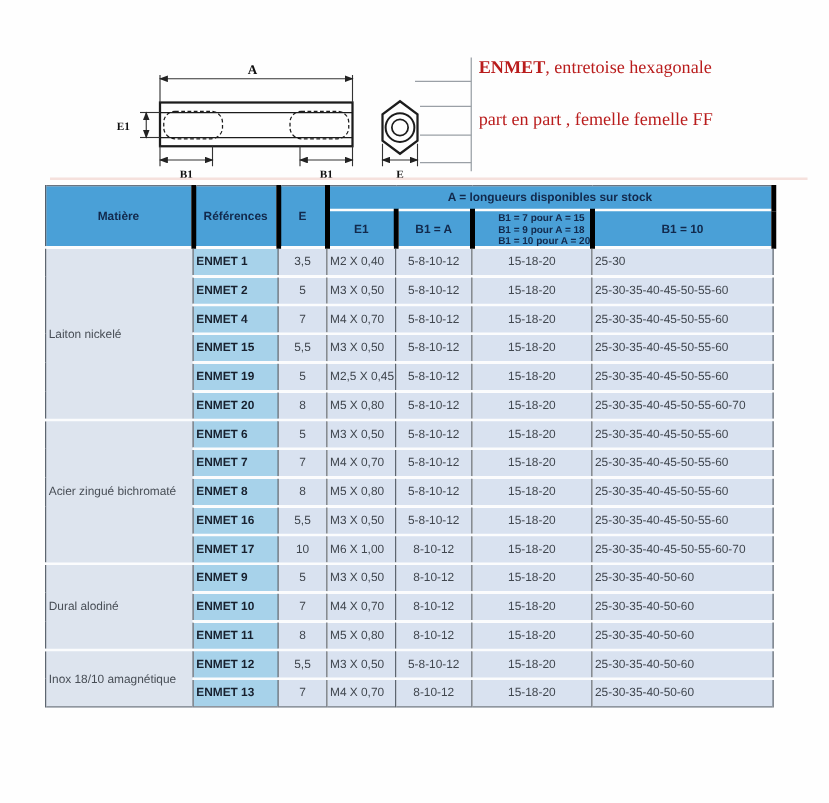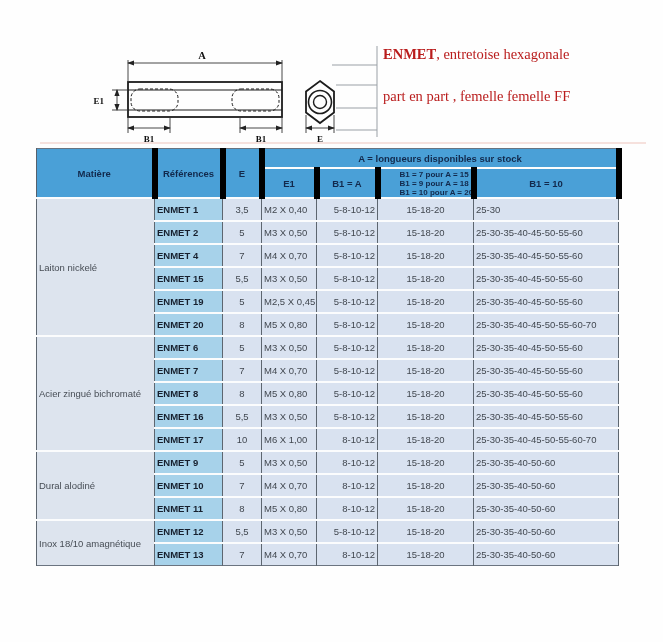--- a/index.html
+++ b/index.html
@@ -25,38 +25,38 @@
   
   .tbl-wrap { position:absolute; left:36px; top:148px; }
   table.spacers {
     border-collapse:collapse; table-layout:fixed; width:582px;
     font-size:9.5px; color:#41474f;
     border:1px solid #6b7480;
   }
   table.spacers th, table.spacers td { padding:0 2px; overflow:hidden; white-space:nowrap; }
   thead th {
     background:#4aa0d7; color:#12294c; font-weight:bold;
-    border-left:1px solid #56606c; border-right:6px solid #000000;
+    border-left:1px solid #56606c; border-right:4px solid #000000;
     text-align:center; font-size:9.5px;
   }
   tr.band th { height:18px; }
   tr.sub th { height:28px; border-top:2px solid #fdfdfd; }
   th.b1cond { font-size:8px; line-height:9px; text-align:left; padding-left:8px; }
   th.b1cond div { text-align:left;padding-left:17px; }
 
   tbody td {
     height:21px; border-top:2px solid #fbfcfd;
     border-left:1px solid #5d6670; border-right:1px solid #5d6670;
     background:#d9e2f0;
   }
   td.mat  { background:#dde4ee; color:#474d55; }
   td.ref  { background:#a7d2ea; font-weight:bold; color:#17202e; padding-left:12px;margin-top:20px; }
   td.e    { text-align:center; }
   td.e1   { text-align:left; }
-  td.b1a  { text-align:right; }
+  td.b1a  { text-align:center; }
   td.b1mid{ text-align:center; }
   td.b110 { padding-left:8px; text-align:left; }
 </style>
 </head>
 <body>
 
 <div class="page">
 
   <svg class="diagram-svg" viewBox="0 0 663 148" xmlns="http://www.w3.org/2000/svg">
     <defs>

